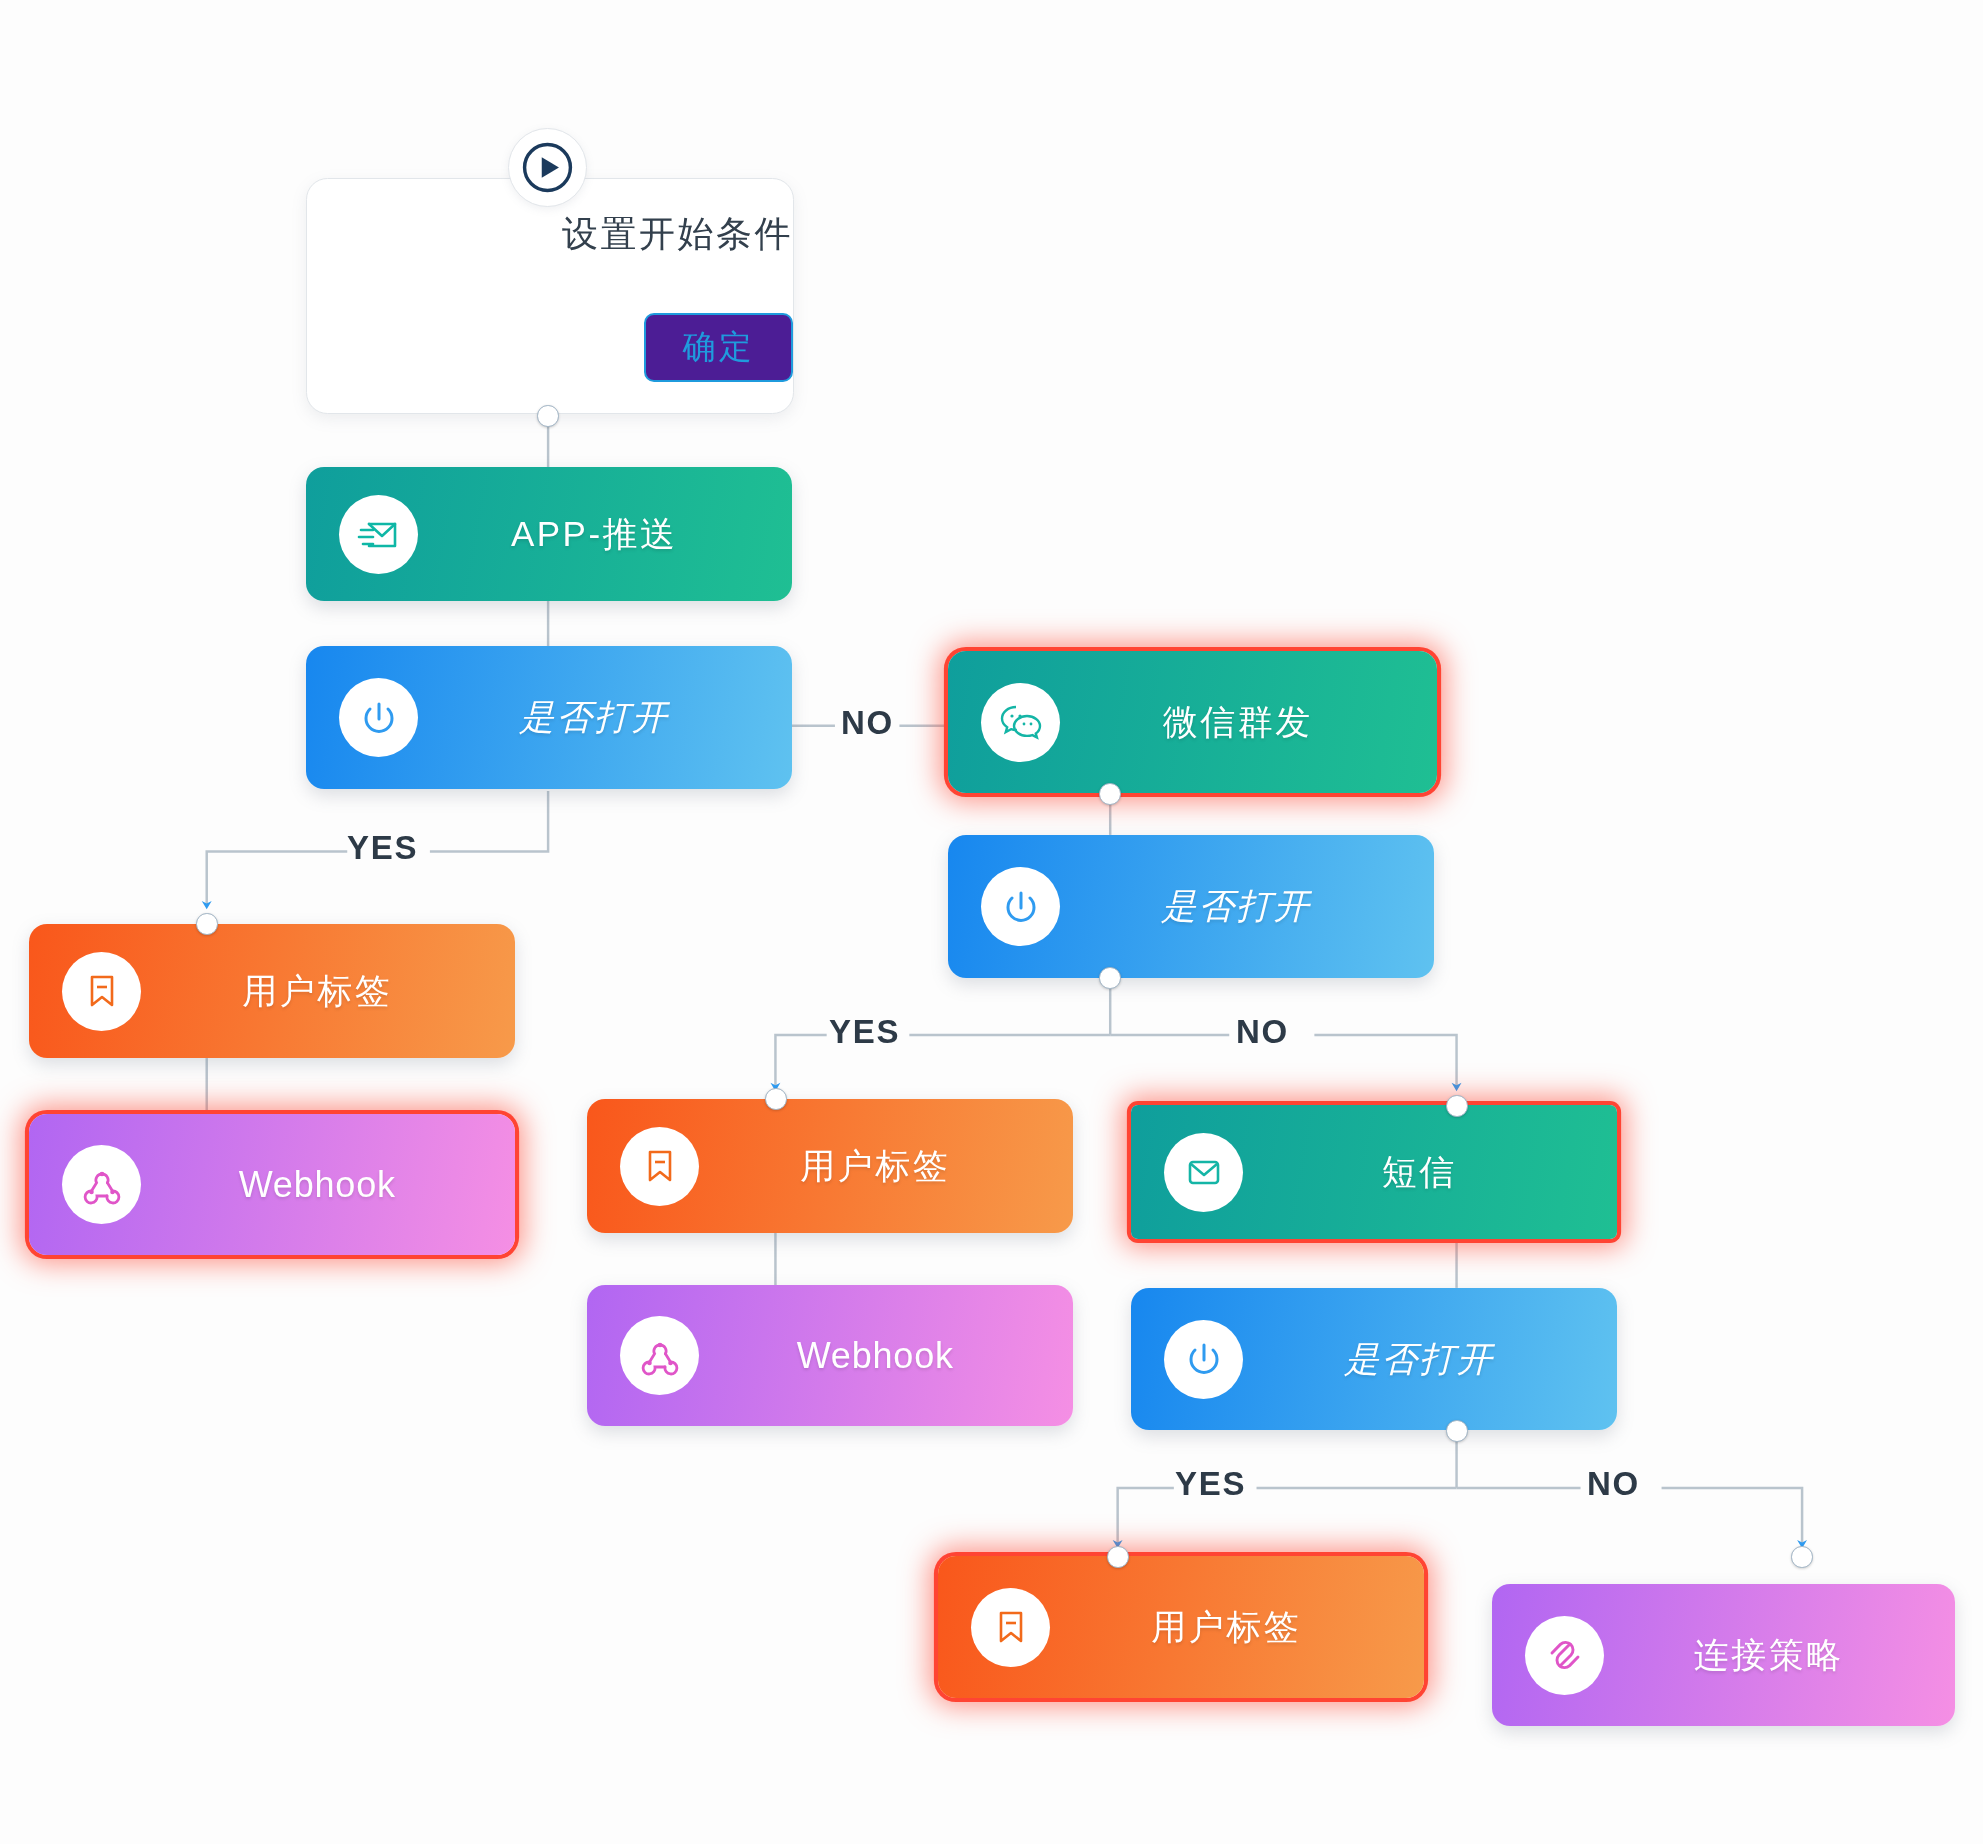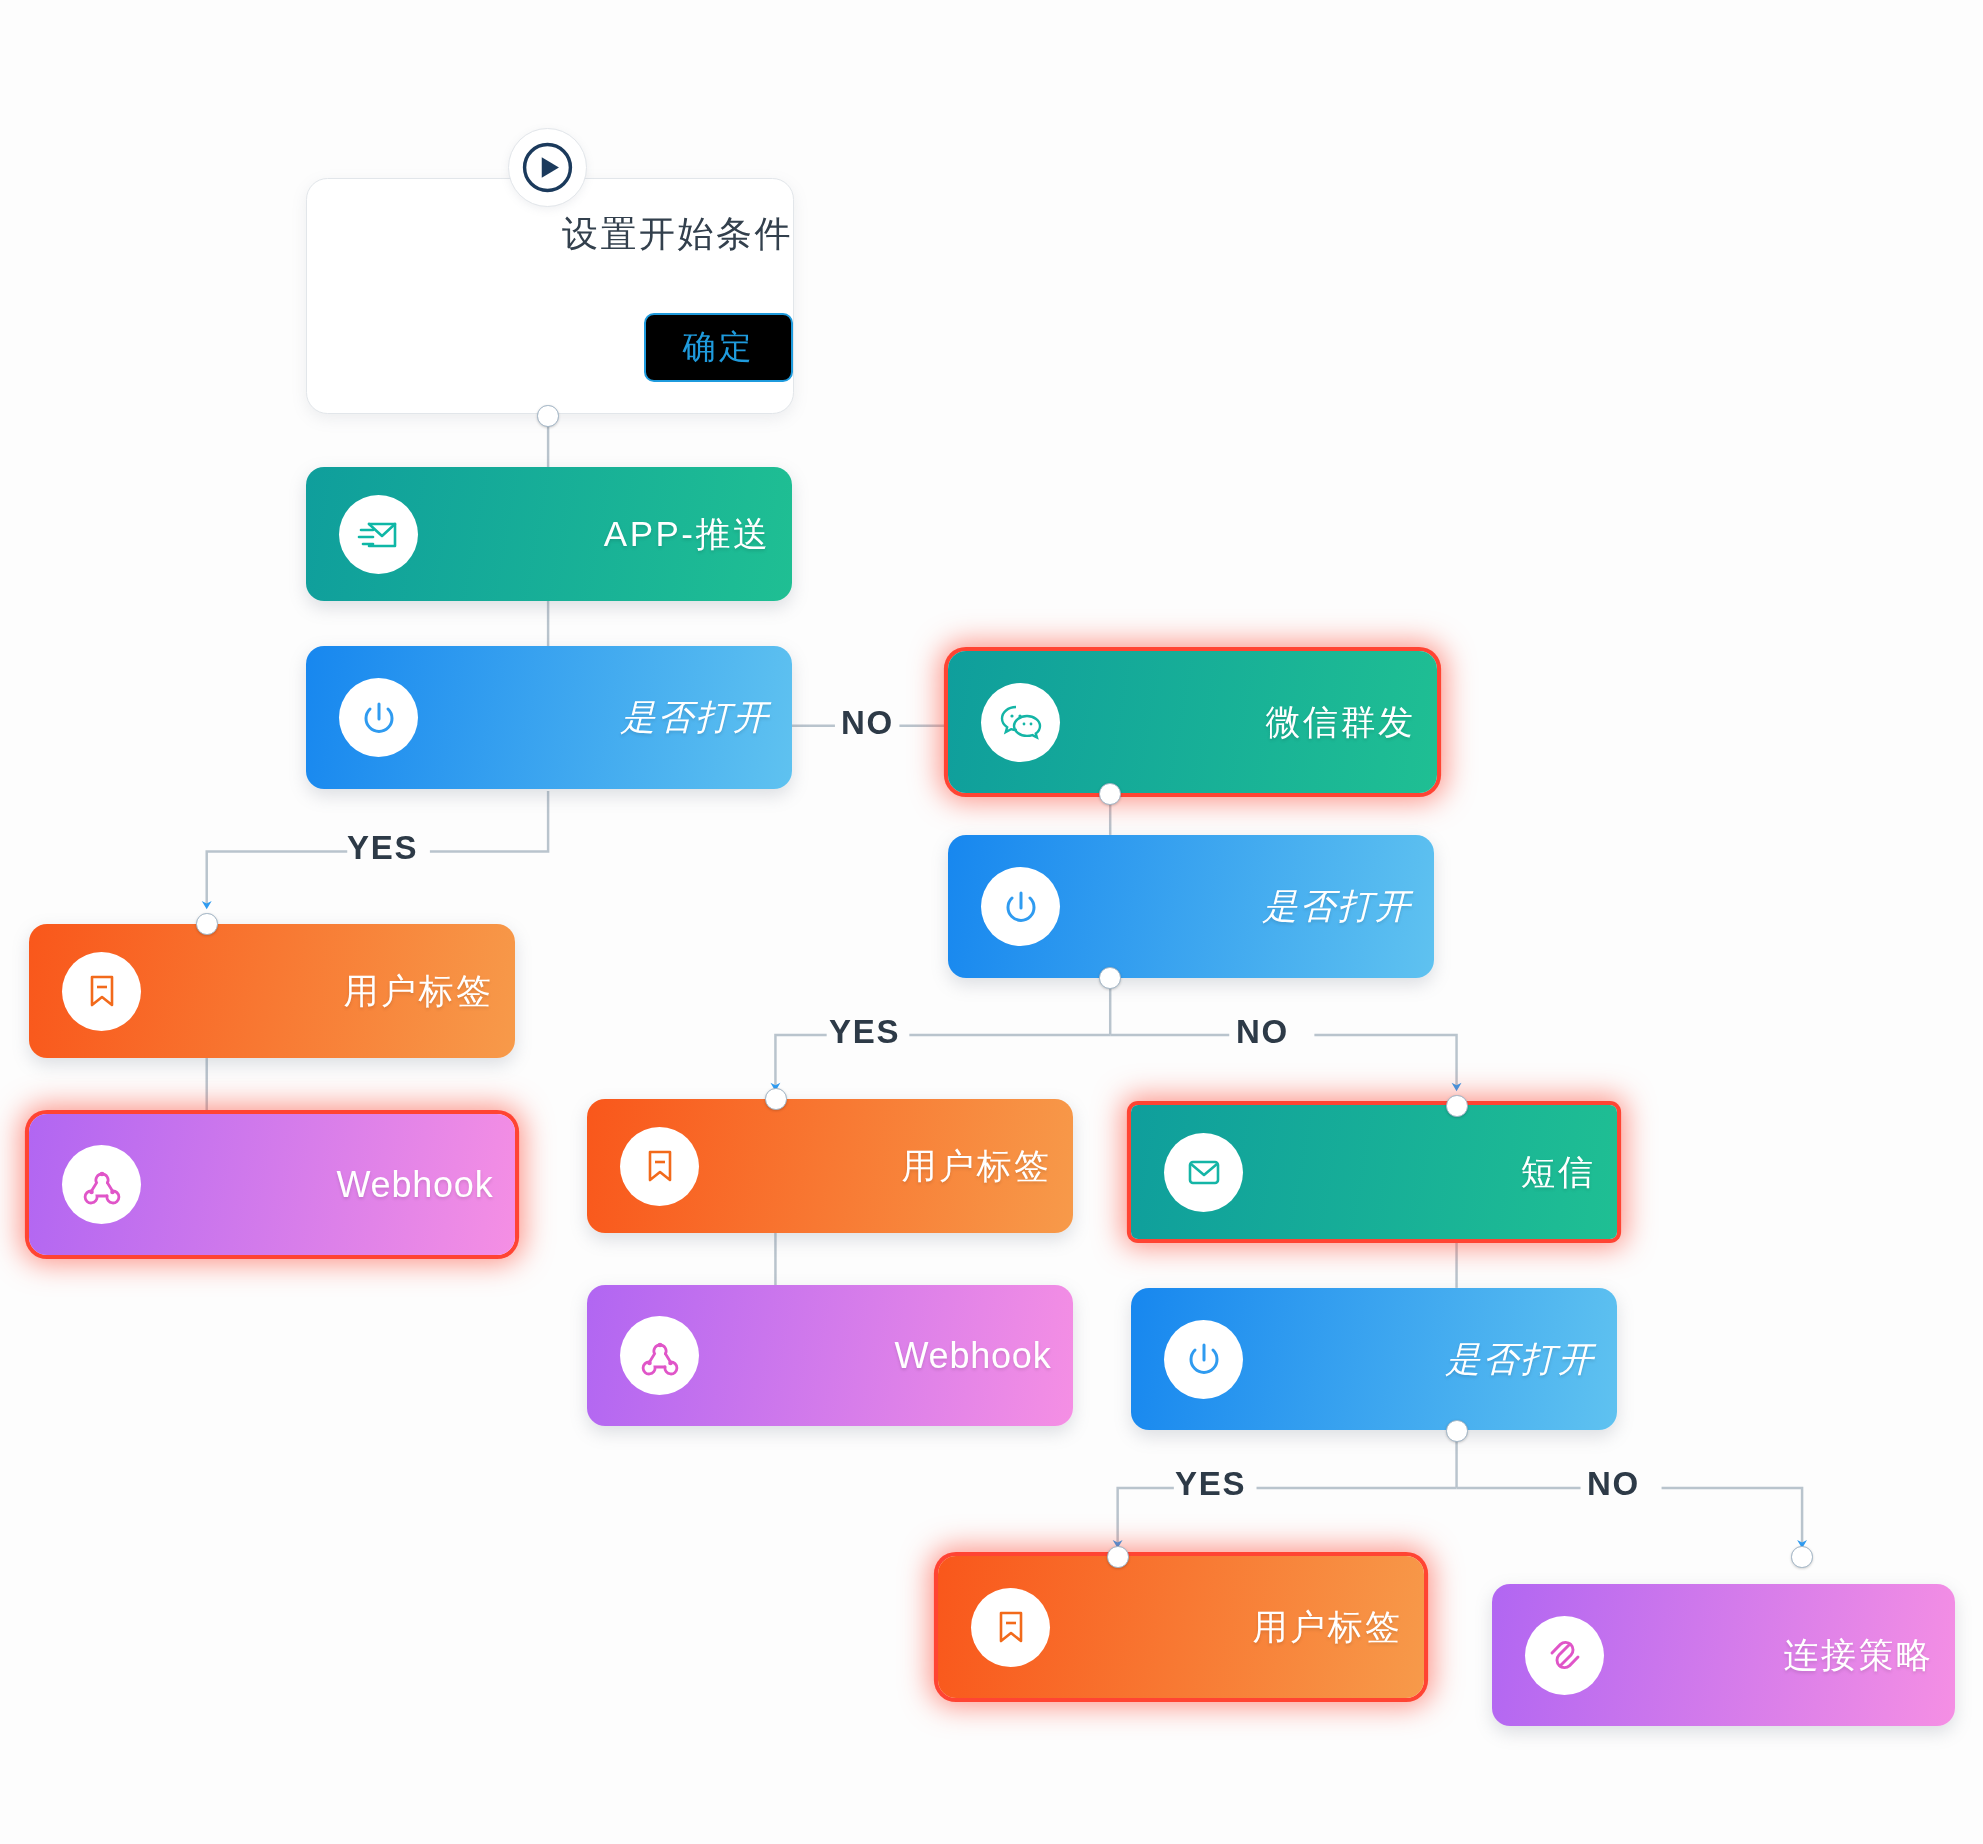--- a/index.html
+++ b/index.html
@@ -24,21 +24,21 @@
     display: flex; flex-direction: column;
     align-items: flex-end; justify-content: center; gap: 29px;
   }
   .start-title {
     font-size: 36px; color: #33404d; letter-spacing: 2.5px;
     font-weight: 400; margin-bottom: 25px;
   }
   .start-btn {
     border: 2.5px solid #1f9bdd; border-radius: 10px;
     color: #1f9bdd; font-size: 33px; letter-spacing: 3.3px;
-    padding: 10px 36px; background: #000000;
+    padding: 10px 36px; background: #4c1d95;
   }
   .play-badge {
     position: absolute; width: 79px; height: 79px; border-radius: 50%;
     background: #ffffff; border: 1.7px solid #e2e6ea;
     display: flex; align-items: center; justify-content: center;
     box-shadow: 0 2.5px 8.3px rgba(120,130,145,.12);
   }
   .play-badge svg { width: 55px; height: 55px; }
 
   
@@ -51,21 +51,21 @@
   }
   .node.glow { box-shadow: 0 0 0 4.1px #ff4433, 0 0 28px 8.3px rgba(255,70,50,.55); }
   .node-icon {
     width: 79px; height: 79px; border-radius: 50%;
     background: #fff; margin-left: 33px;
     display: flex; align-items: center; justify-content: center;
     flex: 0 0 auto;
   }
   .node-icon svg { width: 48px; height: 48px; }
   .node-label {
-    flex: 1 1 auto; text-align: right; color: #ffffff;
+    flex: 1 1 auto; text-align: center; color: #ffffff;
     font-size: 35px; letter-spacing: 2.5px; padding-right: 21.5px;
     text-shadow: 0 1.7px 3.3px rgba(0,0,0,.13);
     white-space: nowrap;
   }
   .node-label.latin { font-size: 36px; letter-spacing: 0.8px; }
 
   
   .k-teal   { background: linear-gradient(100deg,#0f9e9c 0%, #1fbf93 100%); }
   .k-blue   { background: linear-gradient(100deg,#1787ef 0%, #5fc2f0 100%); font-style: italic; }
   .k-orange { background: linear-gradient(100deg,#f9571b 0%, #f79a4a 100%); }

